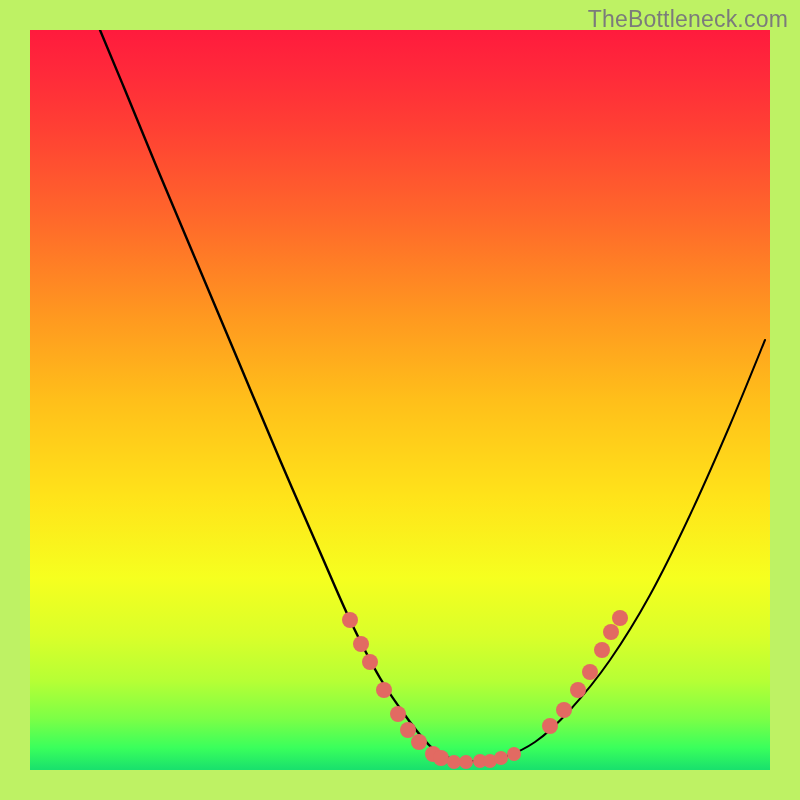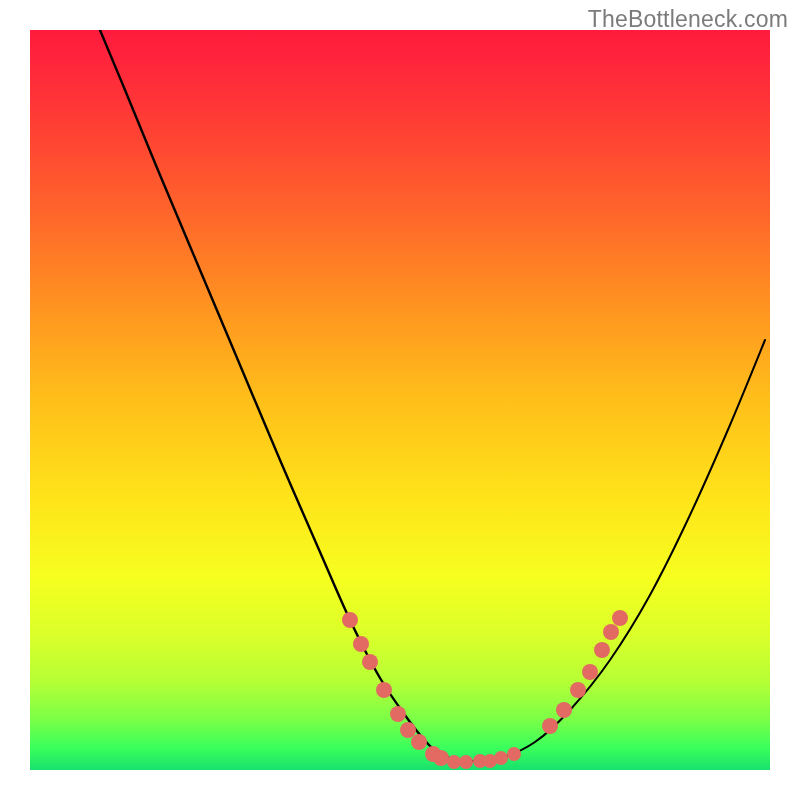--- a/index.html
+++ b/index.html
@@ -8,21 +8,21 @@
     width: 800px;
     height: 800px;
     background: #000;
     overflow: hidden;
     font-family: Arial, Helvetica, sans-serif;
   }
   .stage {
     position: relative;
     width: 800px;
     height: 800px;
-    background: #ffffff;
+    background: #bef264;
   }
   
   .plot {
     position: absolute;
     left: 30px;
     top: 30px;
     width: 740px;
     height: 740px;
     
     background: linear-gradient(to bottom,

